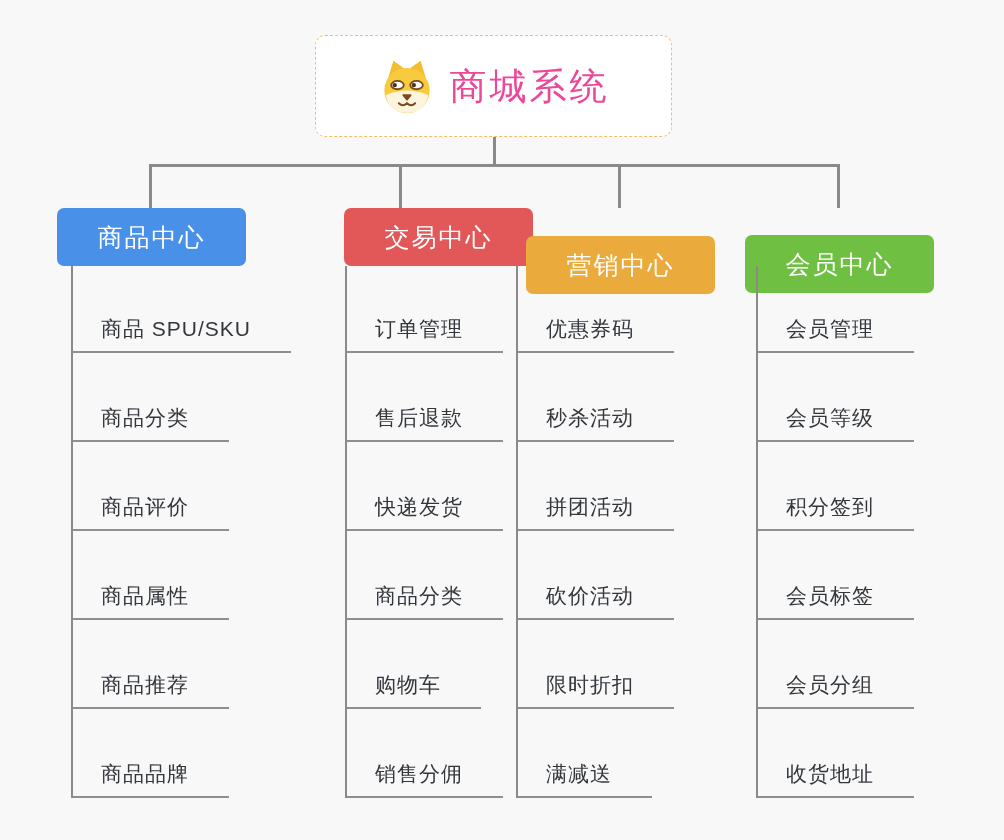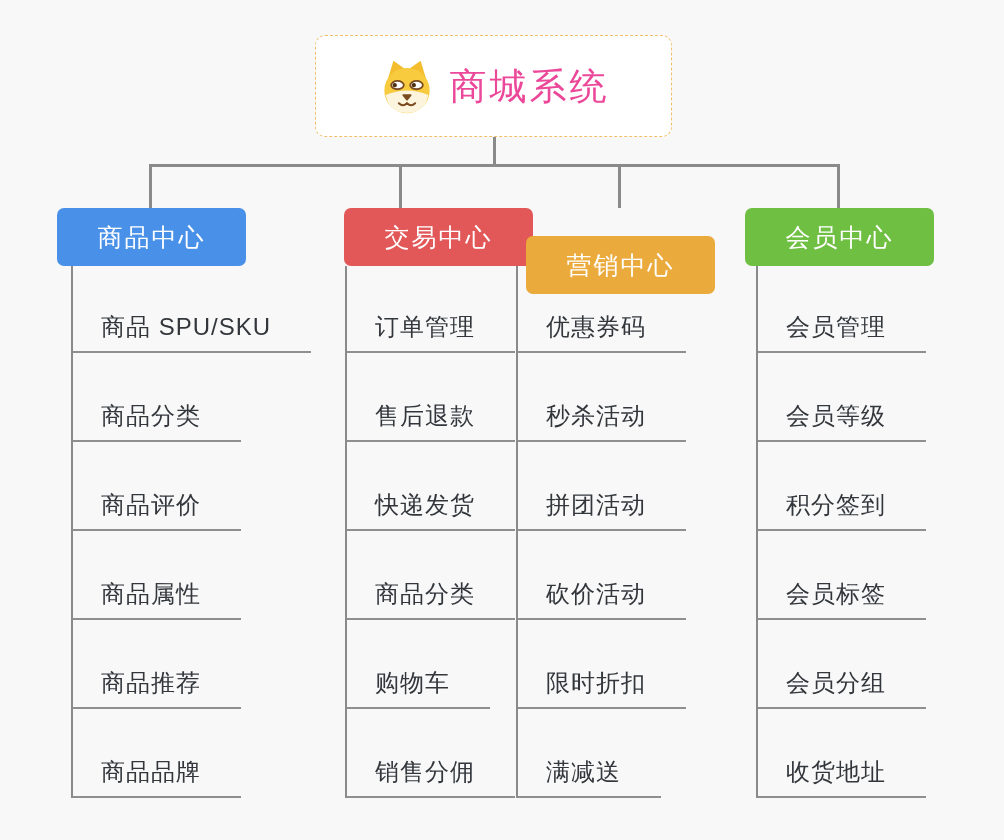--- a/index.html
+++ b/index.html
@@ -51,41 +51,41 @@
     align-items: center;
     justify-content: center;
     color: #ffffff;
     font-size: 25px;
     letter-spacing: 2px;
     cursor: default;
   }
   .bh-0 { left: 57px; }
   .bh-1 { left: 307px; margin-left: 37px; }
   .bh-2 { left: 526px; margin-top: 28px; }
-  .bh-3 { left: 745px; }
+  .bh-3 { left: 745px; margin-top: 27px; }
 
   
   .branch-col {
     position: absolute;
     top: 266px;
     border-left: 2.5px solid #8a8a8a;
   }
   .col-0 { left: 71px; }
   .col-1 { left: 321px; margin-left: 24px; }
   .col-2 { left: 516px; }
   .col-3 { left: 756px; }
 
   .leaf-item {
     width: max-content;
     height: 89px;
     display: flex;
     align-items: flex-end;
     padding: 0 40px 8px 28px;
     border-bottom: 2px solid #8f8f8f;
-    font-size: 24px;
+    font-size: 21px;
     color: #33373c;
     letter-spacing: 1px;
     white-space: nowrap;
   }
   .leaf-item:first-child { height: 87px; }
 </style>
 </head>
 <body>
 
 <div class="stage">

